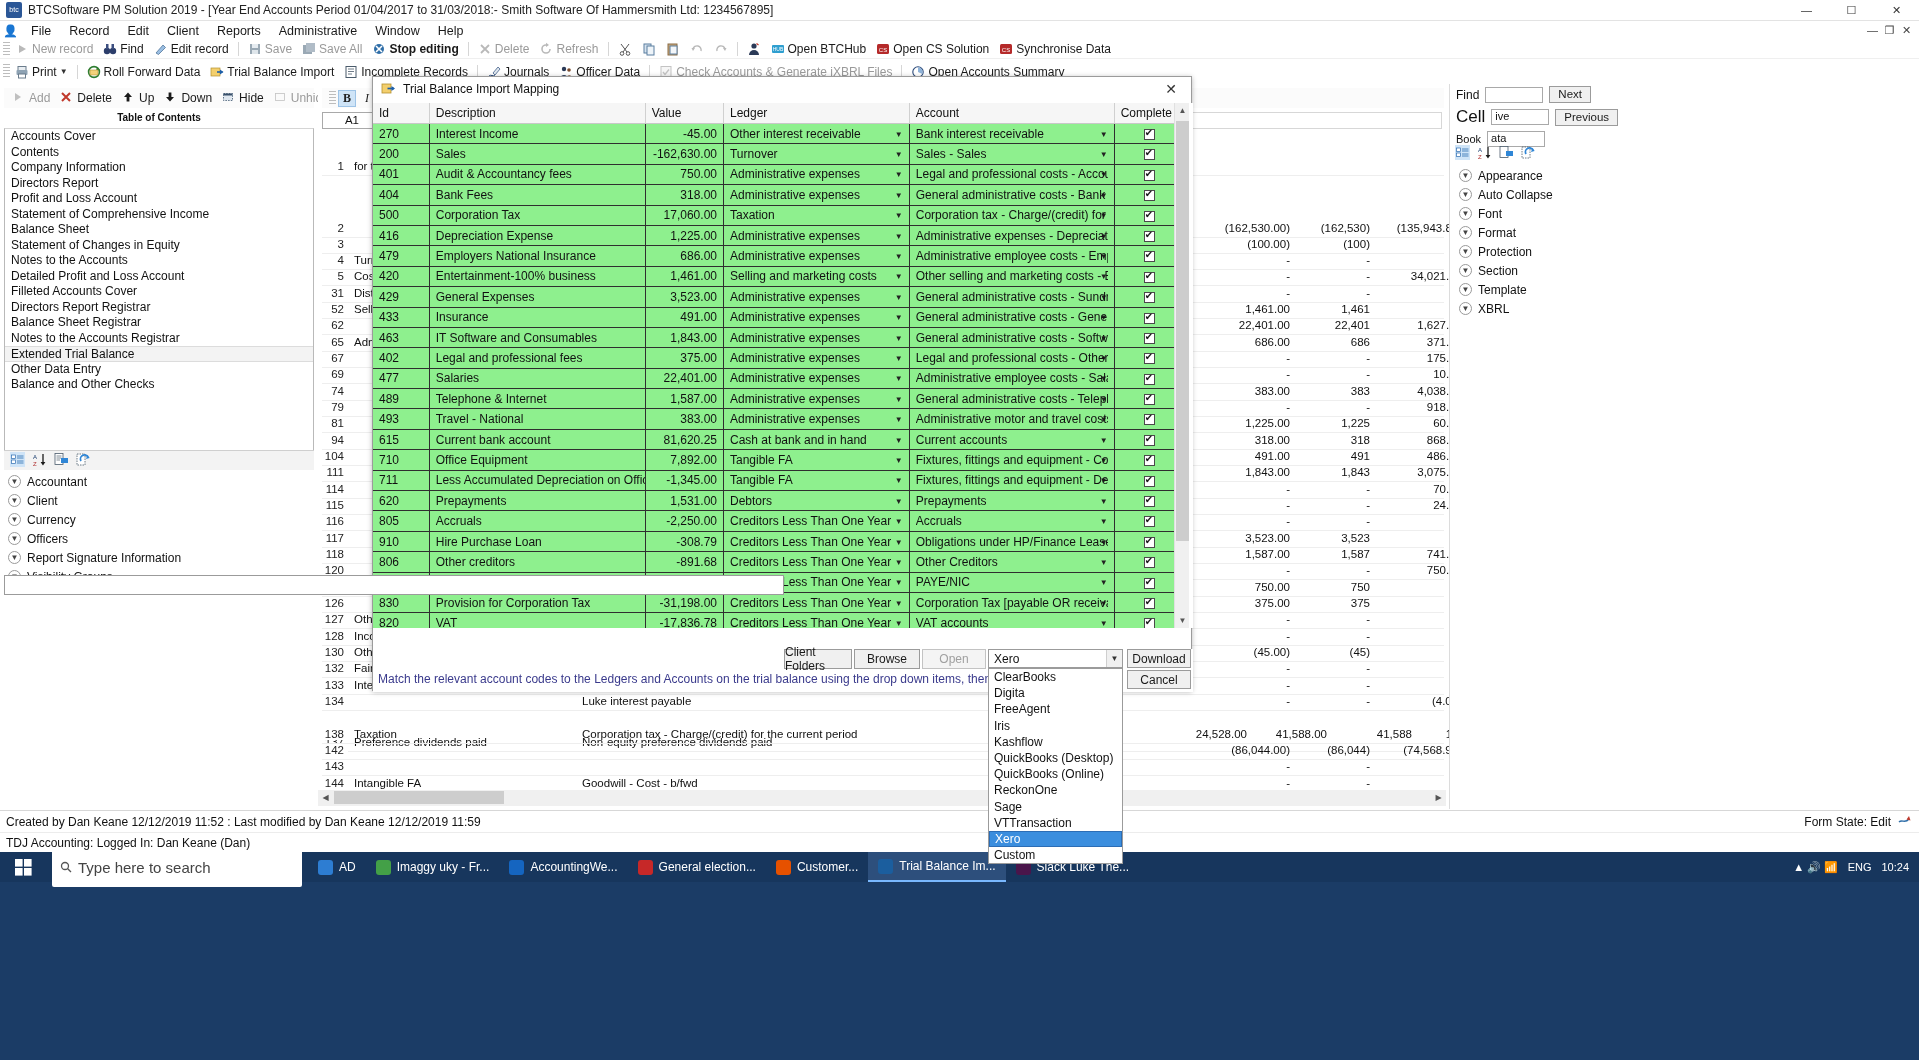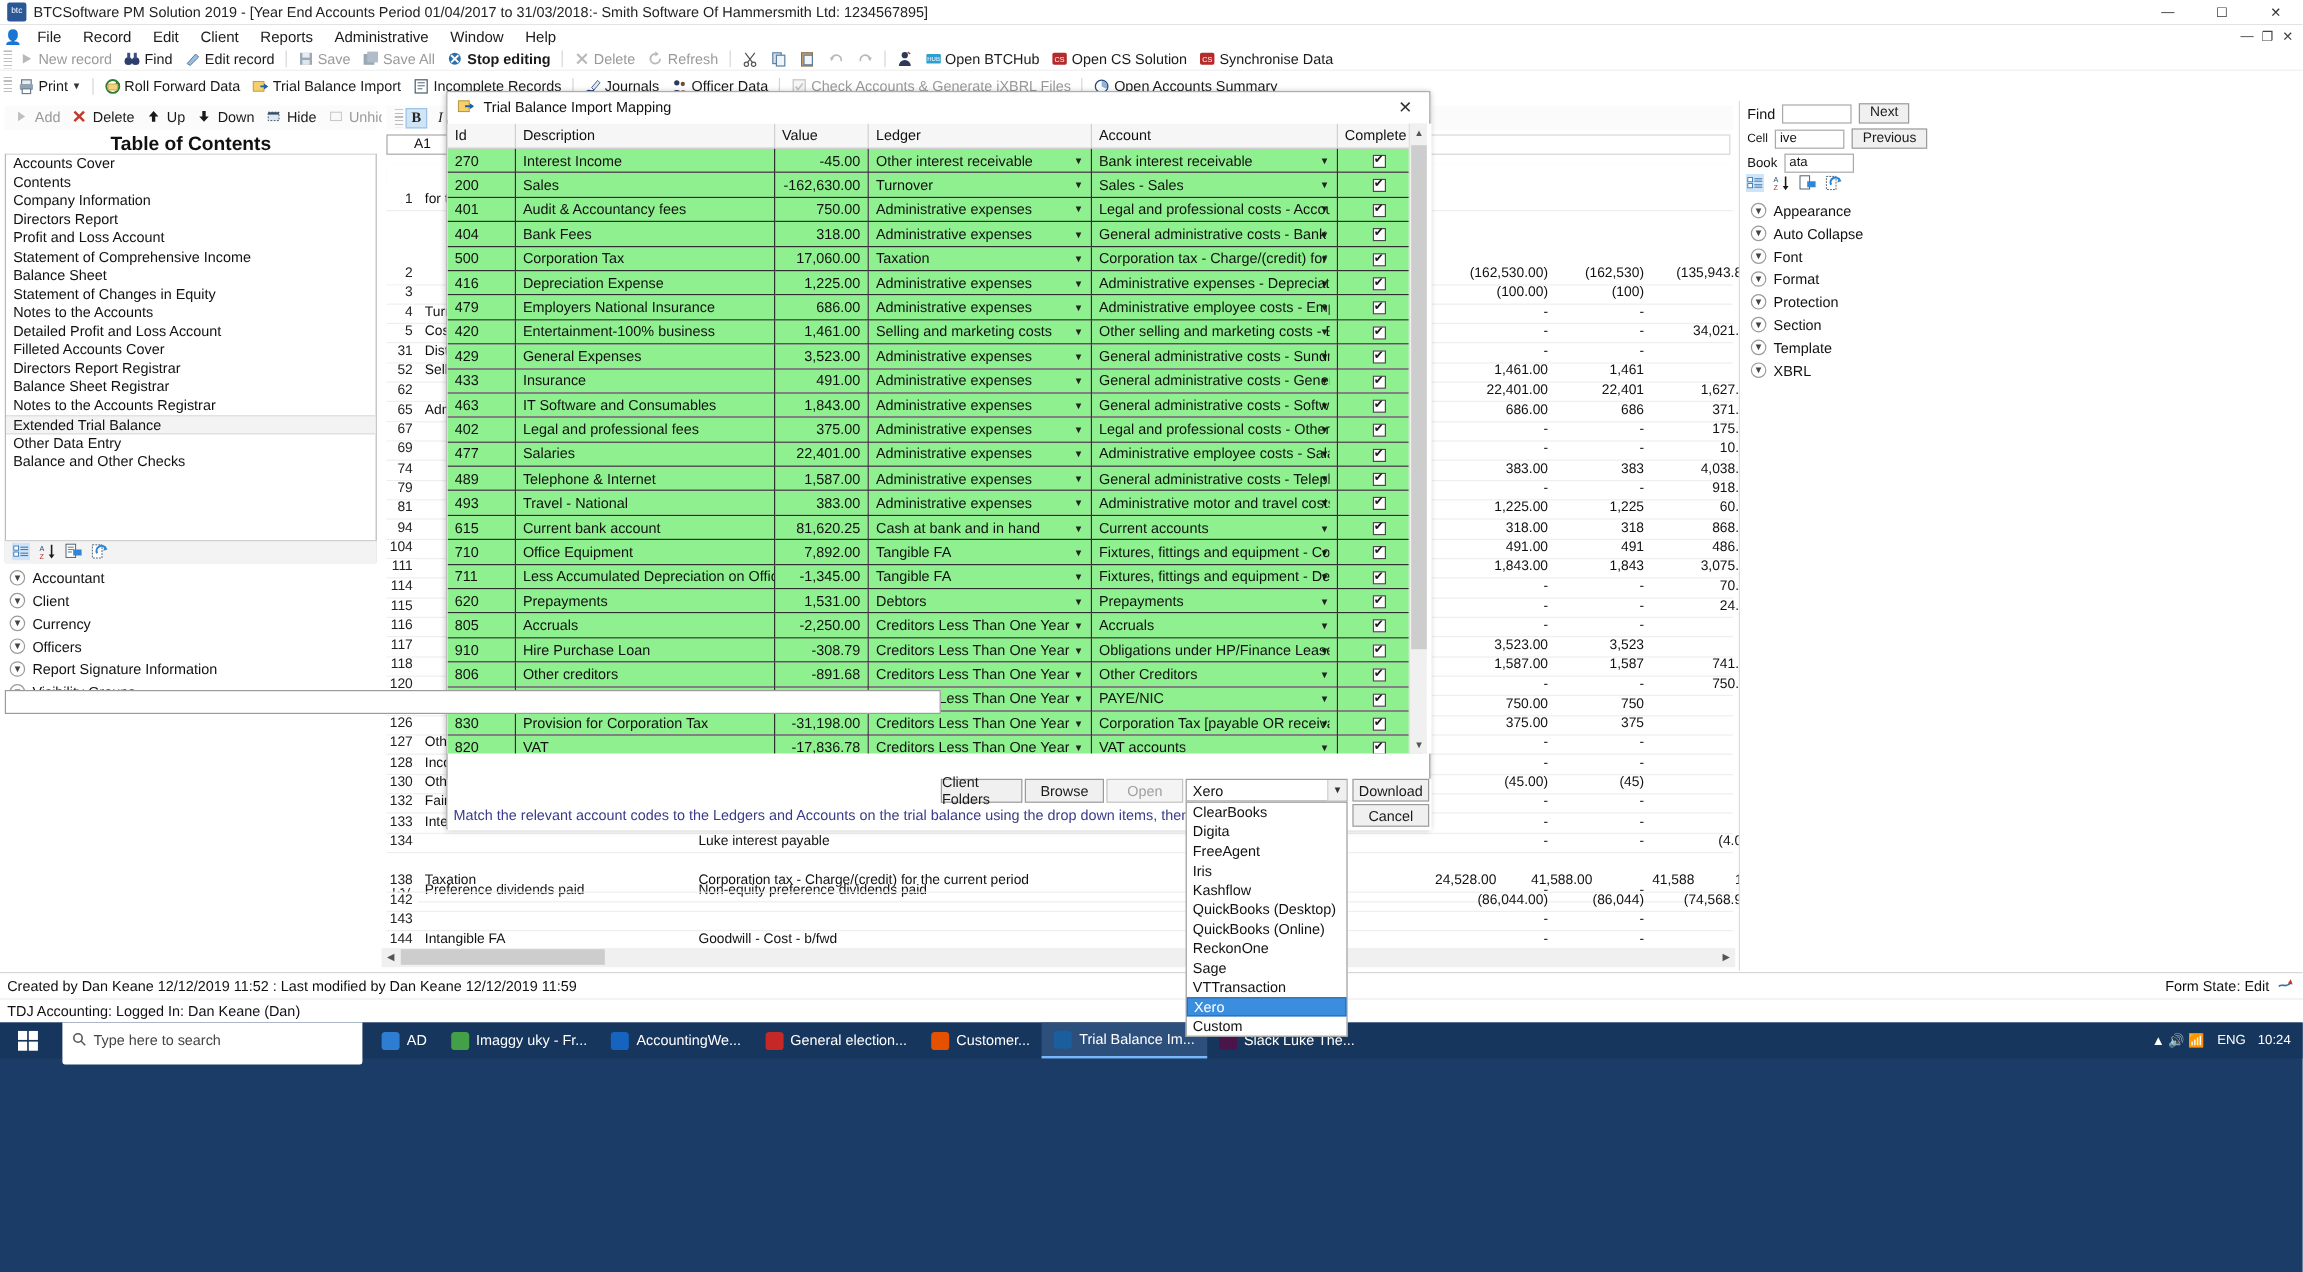--- a/index.html
+++ b/index.html
@@ -61,21 +61,21 @@
   }
 
   
   #leftpanel{ position:absolute; left:0; top:84px; width:316px; height:725px; background:#fff; }
   #tocToolbar{
     position:absolute; left:4px; top:88px; width:310px; height:20px;
     background:#fbfbfb; display:flex; align-items:center; border:0;
   }
   #tocHeader{
     position:absolute; left:4px; top:112px; width:310px; height:16px;
-    text-align:center; font-weight:bold; font-size:16px; color:#111;
+    text-align:center; font-weight:bold; font-size:10px; color:#111;
   }
   #tocList{
     position:absolute; left:4px; top:128px; width:310px; height:340px;
     border:1px solid #b9b9b9; border-top:1px solid #d5d5d5; background:#fff; overflow:hidden;
   }
   .toc-item{ height:15.5px; line-height:15.5px; padding-left:6px; font-size:12px; color:#111; white-space:nowrap; }
   .toc-item.sel{ background:#f3f3f3; border-top:1px solid #dcdcdc; border-bottom:1px solid #dcdcdc; }
 
   #tocIcons{
     position:absolute; left:4px; top:450px; width:310px; height:20px;
@@ -220,21 +220,21 @@
     position:absolute; left:0; top:852px; width:1919px; height:208px;
     background:#1b3c66; overflow:hidden;
   }
   #taskbarInner{ position:absolute; left:0; top:0; width:1919px; height:30px;
      background:#17365d; display:flex; align-items:center; }
   .tbk{ display:flex;align-items:center;gap:6px;padding:0 10px;height:30px;color:#fff;font-size:12px;
         white-space:nowrap;}
   .tbk .dot{ width:15px;height:15px;border-radius:3px; flex:0 0 auto;}
   #startbtn{ width:46px;height:30px;display:flex;align-items:center;justify-content:center;}
   #searchbox{ width:250px;height:40px;background:#fff;border-radius:2px;display:flex;align-items:center;
-     gap:6px;padding-left:8px;margin:0 6px;font-size:12px;color:#444;}
+     gap:6px;padding-left:8px;margin:0 6px;font-size:15px;color:#444;}
   #tray{ margin-left:auto; display:flex; align-items:center; gap:10px; color:#fff; font-size:11px;
      padding-right:10px;}
   .tbk.active{ background:#2d4f7c; border-bottom:2px solid #79b8ff; }
 </style>
 </head>
 <body>
 
 <div id="titlebar">
   <div class="tb-icon">btc</div>
   <div class="tb-text">BTCSoftware PM Solution 2019 - [Year End Accounts Period 01/04/2017 to 31/03/2018:- Smith Software Of Hammersmith Ltd: 1234567895]</div>
@@ -908,21 +908,21 @@
   <span class="ha" style="right:0">▶</span>
 </div>
 
 <div id="rightpanel">
   <div class="rp-row">
     <span>Find</span>
     <span class="rp-input" style="width:58px"></span>
     <span class="rp-btn">Next</span>
   </div>
   <div class="rp-row">
-    <span style="font-size:10px">Cell</span>
+    <span style="font-size:17px">Cell</span>
     <span class="rp-input" style="width:58px;font-size:11px;padding-left:3px">ive</span>
     <span class="rp-btn">Previous</span>
   </div>
   <div class="rp-row">
     <span style="font-size:11px">Book</span>
     <span class="rp-input" style="width:58px;font-size:11px;padding-left:3px">ata</span>
   </div>
 </div>
 
 <div id="rpIcons">

